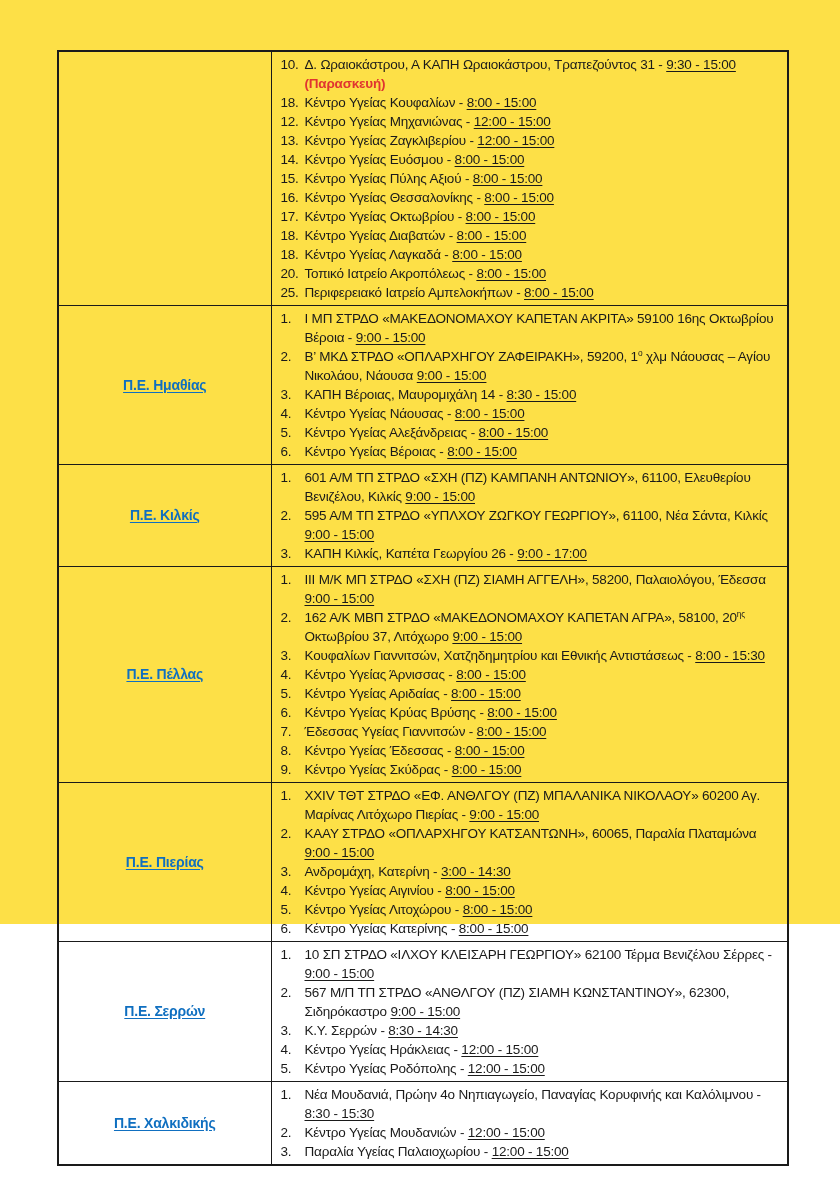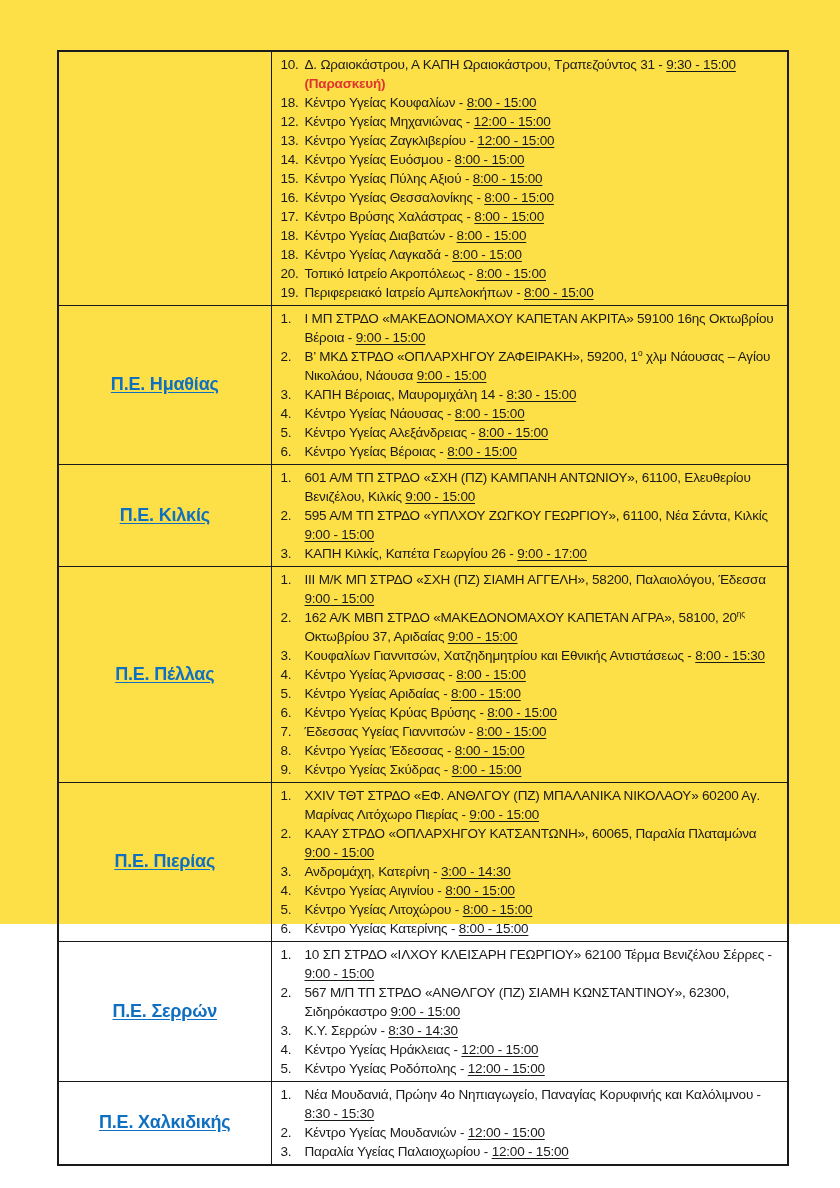--- a/index.html
+++ b/index.html
@@ -40,21 +40,21 @@
   td.region-cell {
     width: 213px;
     text-align: center;
     padding: 2px 4px;
   }
   .region-label {
     color: var(--region-blue, #0f6fc0);
     font-weight: bold;
     text-decoration: underline;
     text-underline-offset: 2px;
-    font-size: 18px;
+    font-size: 14px;
     white-space: nowrap;
   }
   td.items-cell {
     vertical-align: top;
     padding: 3px 6px 3px 9px;
   }
   .item {
     display: flex;
     align-items: flex-start;
   }
@@ -112,36 +112,36 @@
             <div class="item">
               <span class="num">15.</span>
               <span class="body"><span>Κέντρο Υγείας Πύλης Αξιού - </span><span class="time">8:00 - 15:00</span></span>
             </div>
             <div class="item">
               <span class="num">16.</span>
               <span class="body"><span>Κέντρο Υγείας Θεσσαλονίκης - </span><span class="time">8:00 - 15:00</span></span>
             </div>
             <div class="item">
               <span class="num">17.</span>
-              <span class="body"><span>Κέντρο Βρύσης Χαλάστρας - </span><span class="time">8:00 - 15:00</span></span>
+              <span class="body"><span>Κέντρο Υγείας Οκτωβρίου - </span><span class="time">8:00 - 15:00</span></span>
             </div>
             <div class="item">
               <span class="num">18.</span>
               <span class="body"><span>Κέντρο Υγείας Διαβατών - </span><span class="time">8:00 - 15:00</span></span>
             </div>
             <div class="item">
               <span class="num">18.</span>
               <span class="body"><span>Κέντρο Υγείας Λαγκαδά - </span><span class="time">8:00 - 15:00</span></span>
             </div>
             <div class="item">
               <span class="num">20.</span>
               <span class="body"><span>Τοπικό Ιατρείο Ακροπόλεως - </span><span class="time">8:00 - 15:00</span></span>
             </div>
             <div class="item">
-              <span class="num">19.</span>
+              <span class="num">25.</span>
               <span class="body"><span>Περιφερειακό Ιατρείο Αμπελοκήπων - </span><span class="time">8:00 - 15:00</span></span>
             </div>
           </td>
         </tr>
         <tr>
           <td class="region-cell"><span class="region-label">Π.Ε. Ημαθίας</span></td>
           <td class="items-cell">
             <div class="item">
               <span class="num">1.</span>
               <span class="body"><span>Ι ΜΠ ΣΤΡΔΟ «ΜΑΚΕΔΟΝΟΜΑΧΟΥ ΚΑΠΕΤΑΝ ΑΚΡΙΤΑ» 59100 16ης Οκτωβρίου Βέροια - </span><span class="time">9:00 - 15:00</span></span>
@@ -187,21 +187,21 @@
         </tr>
         <tr>
           <td class="region-cell"><span class="region-label">Π.Ε. Πέλλας</span></td>
           <td class="items-cell">
             <div class="item">
               <span class="num">1.</span>
               <span class="body"><span>ΙΙΙ Μ/Κ ΜΠ ΣΤΡΔΟ «ΣΧΗ (ΠΖ) ΣΙΑΜΗ ΑΓΓΕΛΗ», 58200, Παλαιολόγου, Έδεσσα </span><span class="time">9:00 - 15:00</span></span>
             </div>
             <div class="item">
               <span class="num">2.</span>
-              <span class="body"><span>162 Α/Κ ΜΒΠ ΣΤΡΔΟ «ΜΑΚΕΔΟΝΟΜΑΧΟΥ ΚΑΠΕΤΑΝ ΑΓΡΑ», 58100, 20</span><span class="sup">ης</span><span> Οκτωβρίου 37, Αριδαίας </span><span class="time">9:00 - 15:00</span></span>
+              <span class="body"><span>162 Α/Κ ΜΒΠ ΣΤΡΔΟ «ΜΑΚΕΔΟΝΟΜΑΧΟΥ ΚΑΠΕΤΑΝ ΑΓΡΑ», 58100, 20</span><span class="sup">ης</span><span> Οκτωβρίου 37, Λιτόχωρο </span><span class="time">9:00 - 15:00</span></span>
             </div>
             <div class="item">
               <span class="num">3.</span>
               <span class="body"><span>Κουφαλίων Γιαννιτσών, Χατζηδημητρίου και Εθνικής Αντιστάσεως - </span><span class="time">8:00 - 15:30</span></span>
             </div>
             <div class="item">
               <span class="num">4.</span>
               <span class="body"><span>Κέντρο Υγείας Άρνισσας - </span><span class="time">8:00 - 15:00</span></span>
             </div>
             <div class="item">

